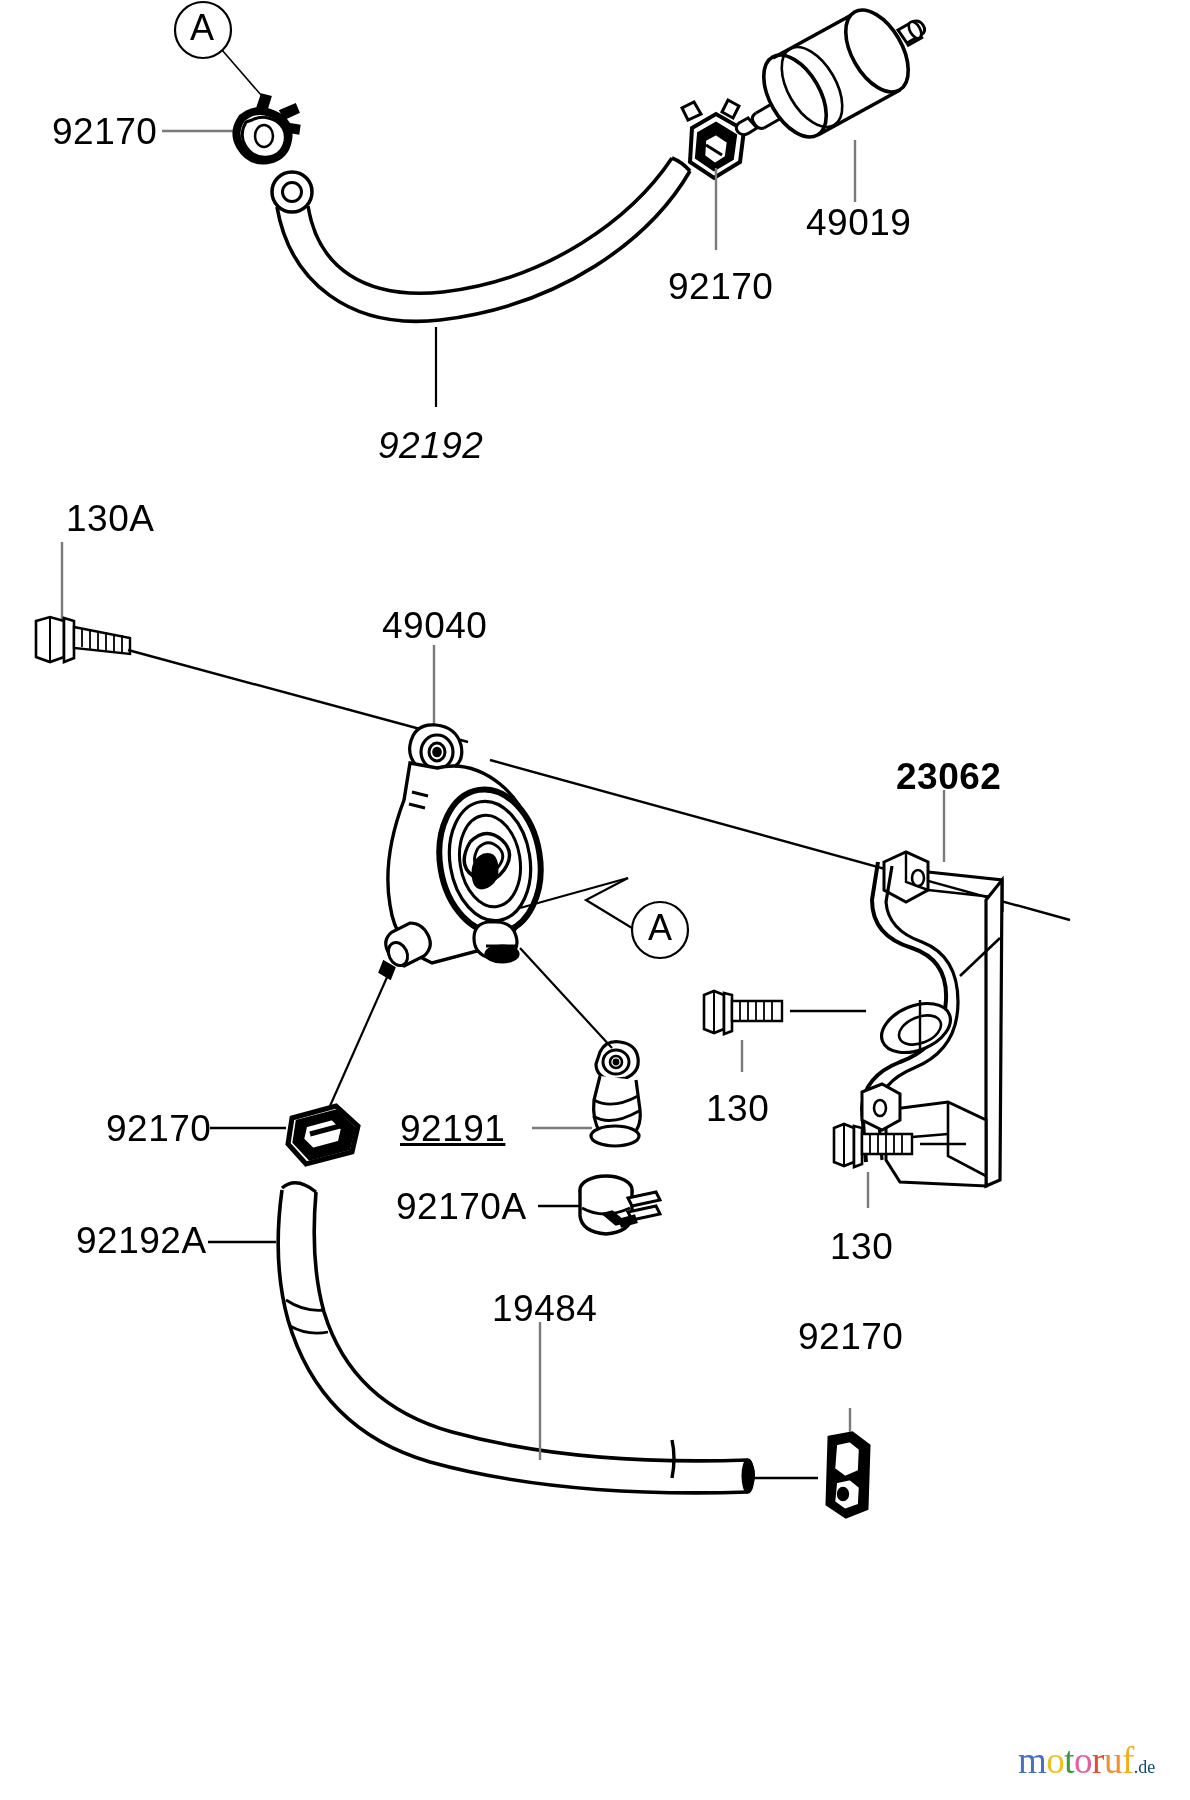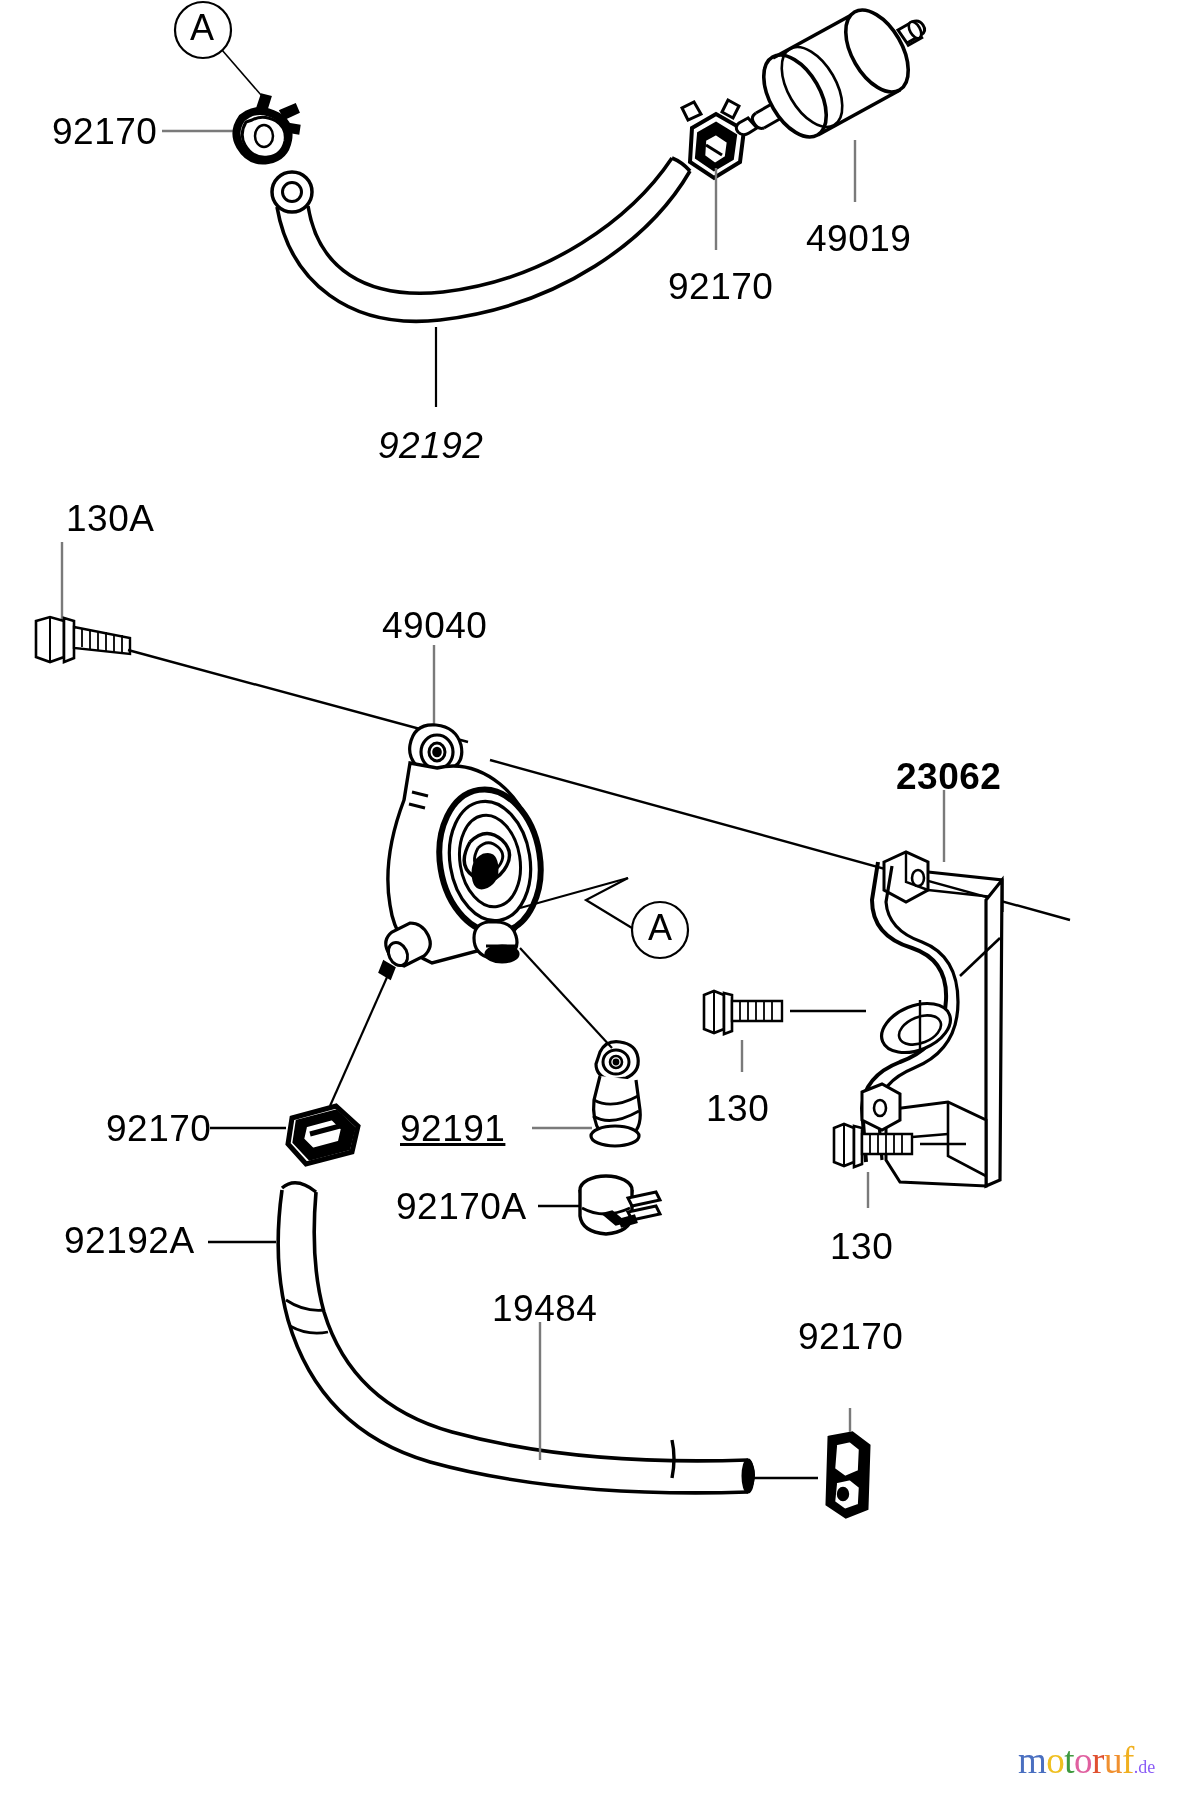--- a/index.html
+++ b/index.html
@@ -41,21 +41,21 @@
     top: 1742px;
     font-family: "Liberation Serif", serif;
     font-size: 37px;
     letter-spacing: -0.5px;
     white-space: nowrap;
     line-height: 1;
   }
   .watermark span { display: inline; }
   .wm-suffix {
     font-size: 18px;
-    color: #8b5cf6;
+    color: #0c4a6e;
     letter-spacing: 0;
   }
 </style>
 </head>
 <body>
 
 <div id="diagram-root">
 
   <svg id="parts-svg" viewBox="0 0 1190 1800" xmlns="http://www.w3.org/2000/svg">
 
@@ -326,31 +326,31 @@
     </g>
     <line x1="850" y1="1408" x2="850" y2="1432" stroke="#7a7a7a" stroke-width="2.4"></line>
 
   </svg>
 
   <div class="part-label" style="left:190px; top:10px; font-size:36px;">A</div>
   <div class="part-label" style="left:648px; top:910px; font-size:36px;">A</div>
 
   <div class="part-label" style="left:52px;  top:113px;">92170</div>
   <div class="part-label" style="left:668px; top:268px;">92170</div>
-  <div class="part-label" style="left:806px; top:220px;">49019</div>
+  <div class="part-label" style="left:806px; top:204px;">49019</div>
   <div class="part-label" style="left:378px; top:427px;font-style:italic;">92192</div>
   <div class="part-label" style="left:22px;  top:500px;margin-left:44px;">130A</div>
   <div class="part-label" style="left:382px; top:607px;text-align:center;">49040</div>
   <div class="part-label" style="left:896px; top:758px;font-weight:bold;">23062</div>
   <div class="part-label" style="left:706px; top:1090px;">130</div>
   <div class="part-label" style="left:830px; top:1228px;">130</div>
   <div class="part-label" style="left:106px; top:1110px;">92170</div>
   <div class="part-label" style="left:400px; top:1110px;text-decoration:underline;">92191</div>
   <div class="part-label" style="left:396px; top:1188px;">92170A</div>
-  <div class="part-label" style="left:64px;  top:1222px;">92192A</div>
+  <div class="part-label" style="left:76px;  top:1222px;">92192A</div>
   <div class="part-label" style="left:492px; top:1290px;">19484</div>
   <div class="part-label" style="left:798px; top:1318px;">92170</div>
 
   <div class="watermark">
     <span style="color: rgb(74, 111, 192);">m</span><span style="color: rgb(240, 192, 32);">o</span><span style="color: rgb(63, 154, 63);">t</span><span style="color: rgb(224, 96, 160);">o</span><span style="color: rgb(224, 80, 48);">r</span><span style="color: rgb(240, 144, 48);">u</span><span style="color: rgb(240, 176, 32);">f</span><span class="wm-suffix">.de</span>
   </div>
 
 </div>
 
 </body></html>

